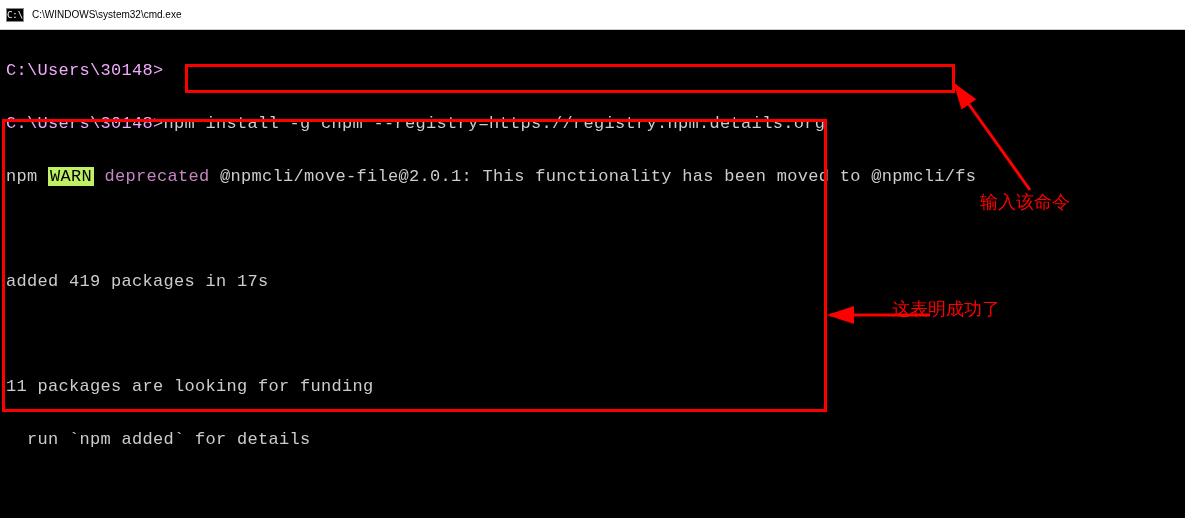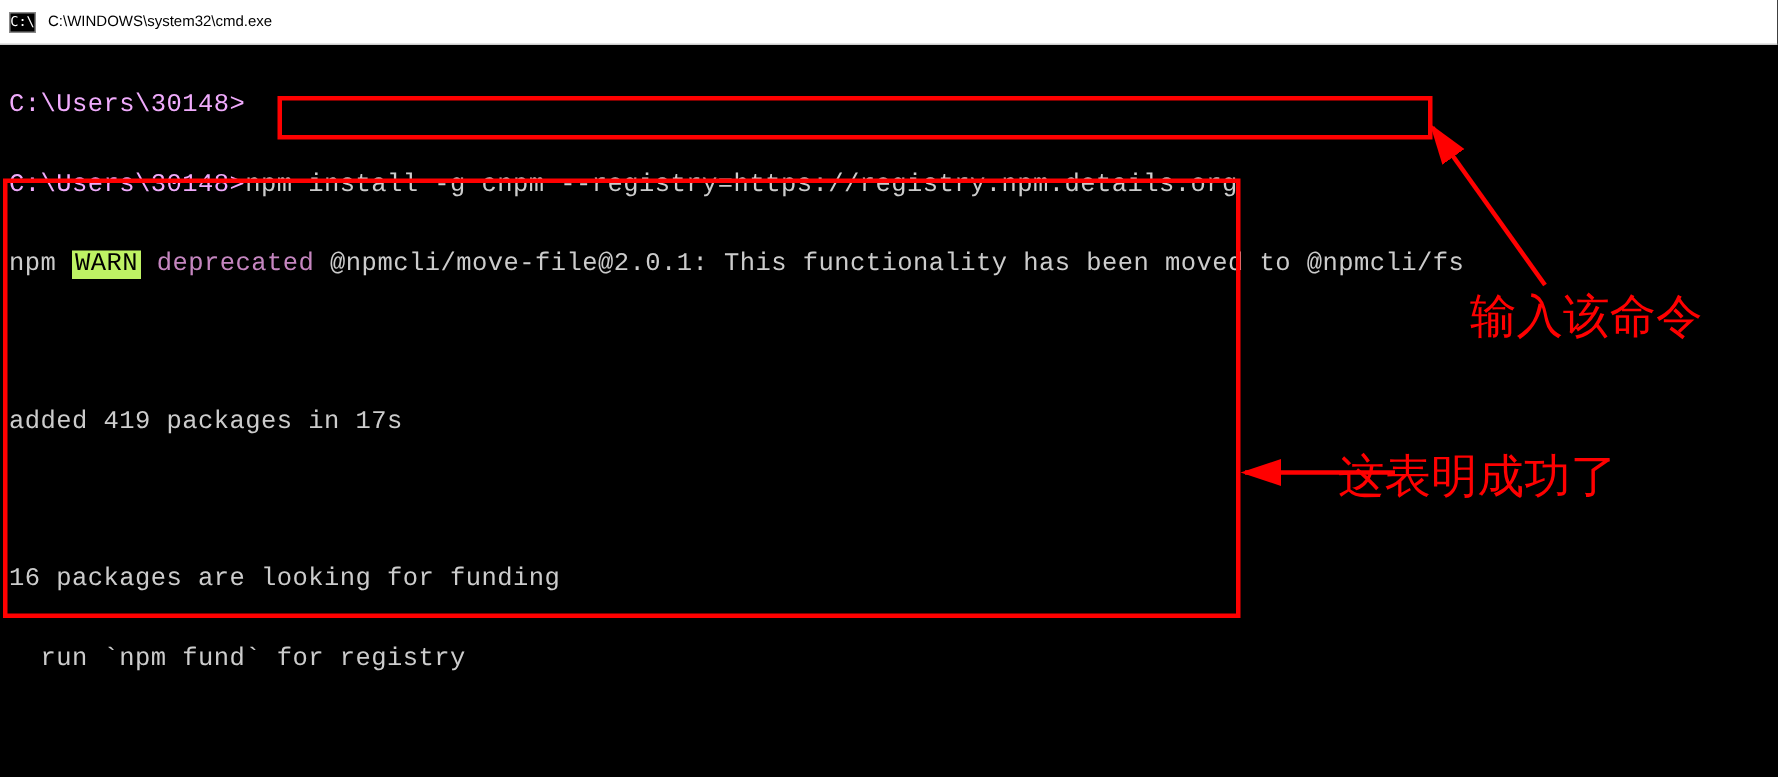--- a/index.html
+++ b/index.html
@@ -61,21 +61,21 @@
     .cyan { color: #3b9dd6; }
     .annotation-box {
       position: absolute;
       border: 3px solid #ff0000;
       pointer-events: none;
     }
     .annotation-text {
       position: absolute;
       color: #ff0000;
       font-family: 'Microsoft YaHei', Arial, sans-serif;
-      font-size: 31px;
+      font-size: 18px;
       font-weight: normal;
       pointer-events: none;
     }
     .arrow {
       position: absolute;
       pointer-events: none;
     }
   </style>
 </head>
 <body>
@@ -85,22 +85,22 @@
   <span class="title-text">C:\WINDOWS\system32\cmd.exe</span>
 </div>
 
 <div class="terminal">
 <span class="line"><span class="prompt">C:\Users\30148&gt;</span></span>
 <span class="line"><span class="prompt">C:\Users\30148&gt;</span><span>npm install -g cnpm --registry=https://registry.npm.details.org</span></span>
 <span class="line"><span>npm </span><span class="warn-bg">WARN</span><span> </span><span class="purple">deprecated</span><span> @npmcli/move-file@2.0.1: This functionality has been moved to @npmcli/fs</span></span>
 <span class="line"> </span>
 <span class="line"><span>added 419 packages in 17s</span></span>
 <span class="line"> </span>
-<span class="line"><span>16 packages are looking for funding</span></span>
-<span class="line"><span>  run `npm fund` for registry</span></span>
+<span class="line"><span>11 packages are looking for funding</span></span>
+<span class="line"><span>  run `npm added` for details</span></span>
 
 
 
 
 
 
 </div>
 
 <div class="annotation-box" style="left:185px; top:64px; width:770px; height:29px;"></div>
 

